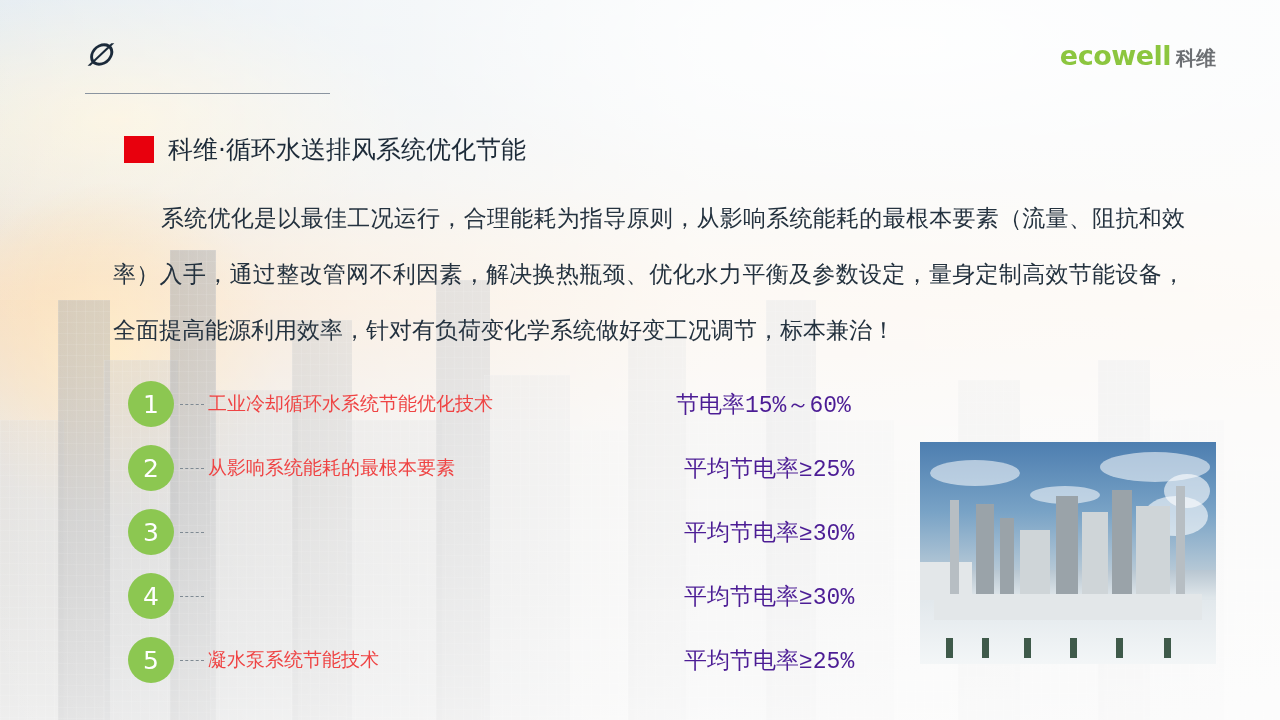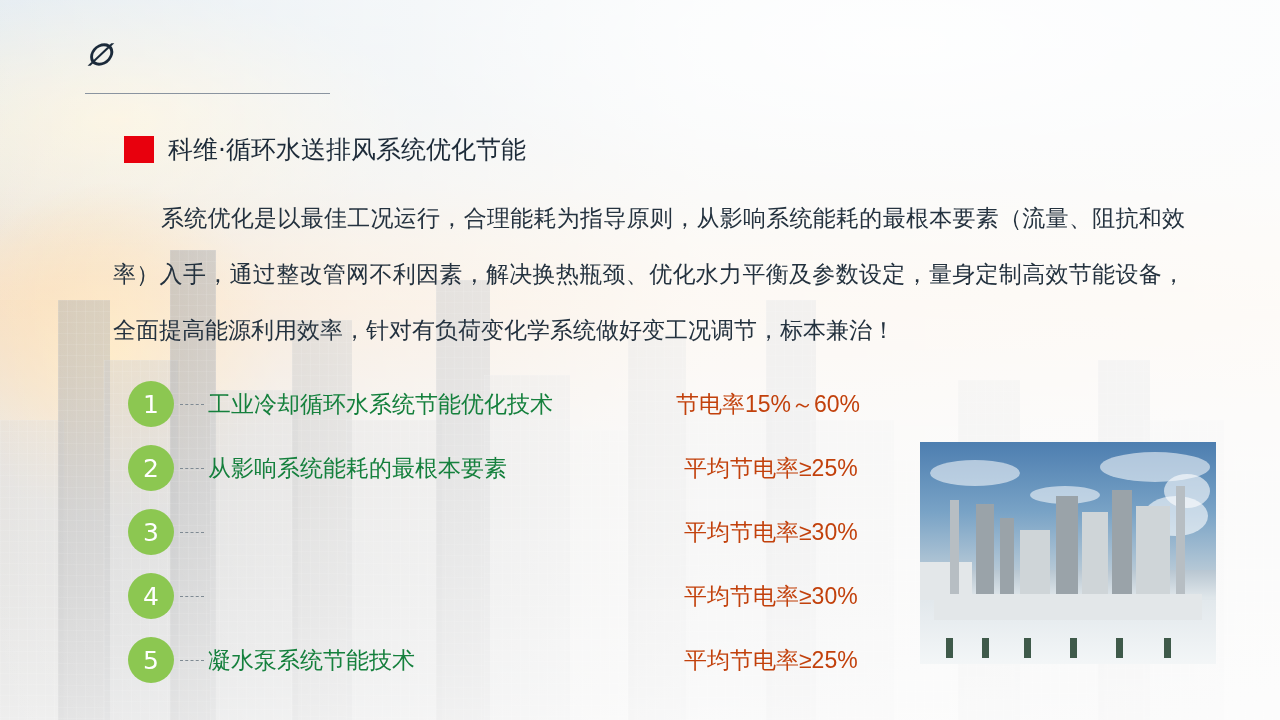--- a/index.html
+++ b/index.html
@@ -187,31 +187,31 @@
     flex: none;
   }
   .dash {
     width: 24px;
     height: 0;
     border-top: 1px dashed #7f8a93;
     margin: 0 4px 0 6px;
     flex: none;
   }
   .row-label {
-    font-size: 23px;
-    color: #15803d;
+    font-size: 19px;
+    color: #ef4444;
     font-family: "DejaVu Sans", sans-serif;
     white-space: nowrap;
   }
   .row-value {
     position: absolute;
     left: 556px;
     font-size: 23px;
-    color: #c2410c;
-    font-family: Liberation Sans, sans-serif;
+    color: #4c1d95;
+    font-family: Liberation Mono, monospace;
     white-space: nowrap;
   }
   .row.first .row-value { left: 548px; }
 
   
   .photo {
     position: absolute;
     left: 920px; top: 442px;
     width: 296px; height: 222px;
     overflow: hidden;
@@ -298,20 +298,24 @@
     <div class="b f" style="left:1218px;width:62px; height:250px;">
         <div class="win"></div>
       </div>
 
     <div class="bg-haze"></div>
   </div>
 
   <div class="header">
     <div class="title-mark">∅</div>
     <div class="title-rule"></div>
+    <div class="logo">
+      <span class="logo-main">ecowell</span>
+      <span class="logo-cn">科维</span>
+    </div>
   </div>
 
   <div class="section-head">
     <div class="section-bullet"></div>
     <div class="section-title">科维·循环水送排风系统优化节能</div>
   </div>
 
   <div class="para">系统优化是以最佳工况运行，合理能耗为指导原则，从影响系统能耗的最根本要素（流量、阻抗和效率）入手，通过整改管网不利因素，解决换热瓶颈、优化水力平衡及参数设定，量身定制高效节能设备，全面提高能源利用效率，针对有负荷变化学系统做好变工况调节，标本兼治！</div>
 
   <div class="list">

